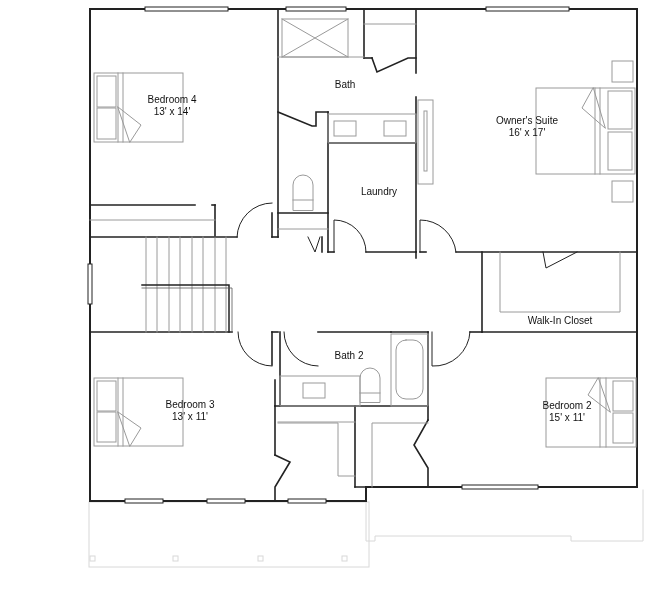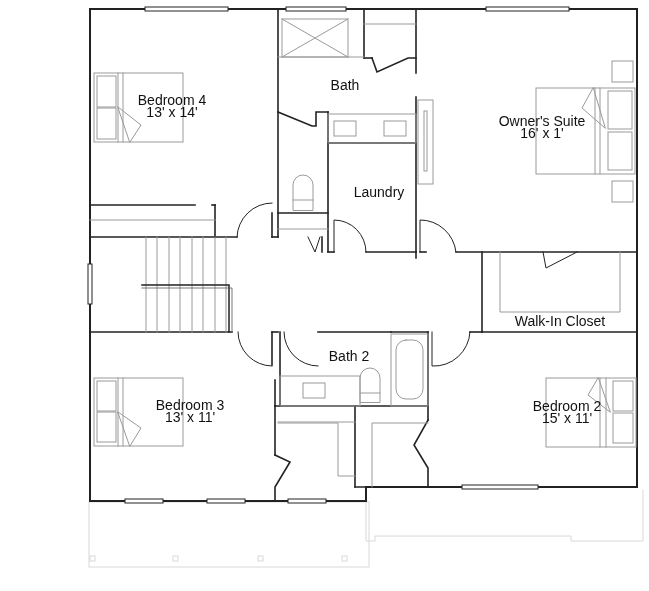--- a/index.html
+++ b/index.html
@@ -1,21 +1,21 @@
 <!DOCTYPE html>
 <html><head>
   <meta charset="utf-8">
   <style>
     html, body { margin: 0; padding: 0; background: #ffffff; }
     body { width: 649px; height: 591px; overflow: hidden; position: relative; }
     #plan { position: absolute; left: 0; top: 0; }
     .room-label {
       position: absolute;
       font-family: "Liberation Sans", "DejaVu Sans", sans-serif;
-      font-size: 14px;
+      font-size: 10px;
       color: #111;
       text-align: center;
       line-height: 12px;
       white-space: nowrap;
       transform: translateX(-50%);
     }
     .room-label span { display: block; }
   </style>
 </head>
 <body>
@@ -203,23 +203,23 @@
 <div class="room-label" style="left:172px; top:94px;">
   <span>Bedroom 4</span>
   <span>13' x 14'</span>
 </div>
 <div class="room-label" style="left:345px; top:79px;">
   <span>Bath</span>
 </div>
 <div class="room-label" style="left:379px; top:186px;">
   <span>Laundry</span>
 </div>
-<div class="room-label" style="left:542px; top:115px;">
+<div class="room-label" style="left:527px; top:115px;">
   <span>Owner's Suite</span>
-  <span>16' x 1'</span>
+  <span>16' x 17'</span>
 </div>
 <div class="room-label" style="left:560px; top:283px;margin-top:32px;">
   <span>Walk-In Closet</span>
 </div>
 <div class="room-label" style="left:349px; top:350px;">
   <span>Bath 2</span>
 </div>
 <div class="room-label" style="left:190px; top:399px;">
   <span>Bedroom 3</span>
   <span>13' x 11'</span>

